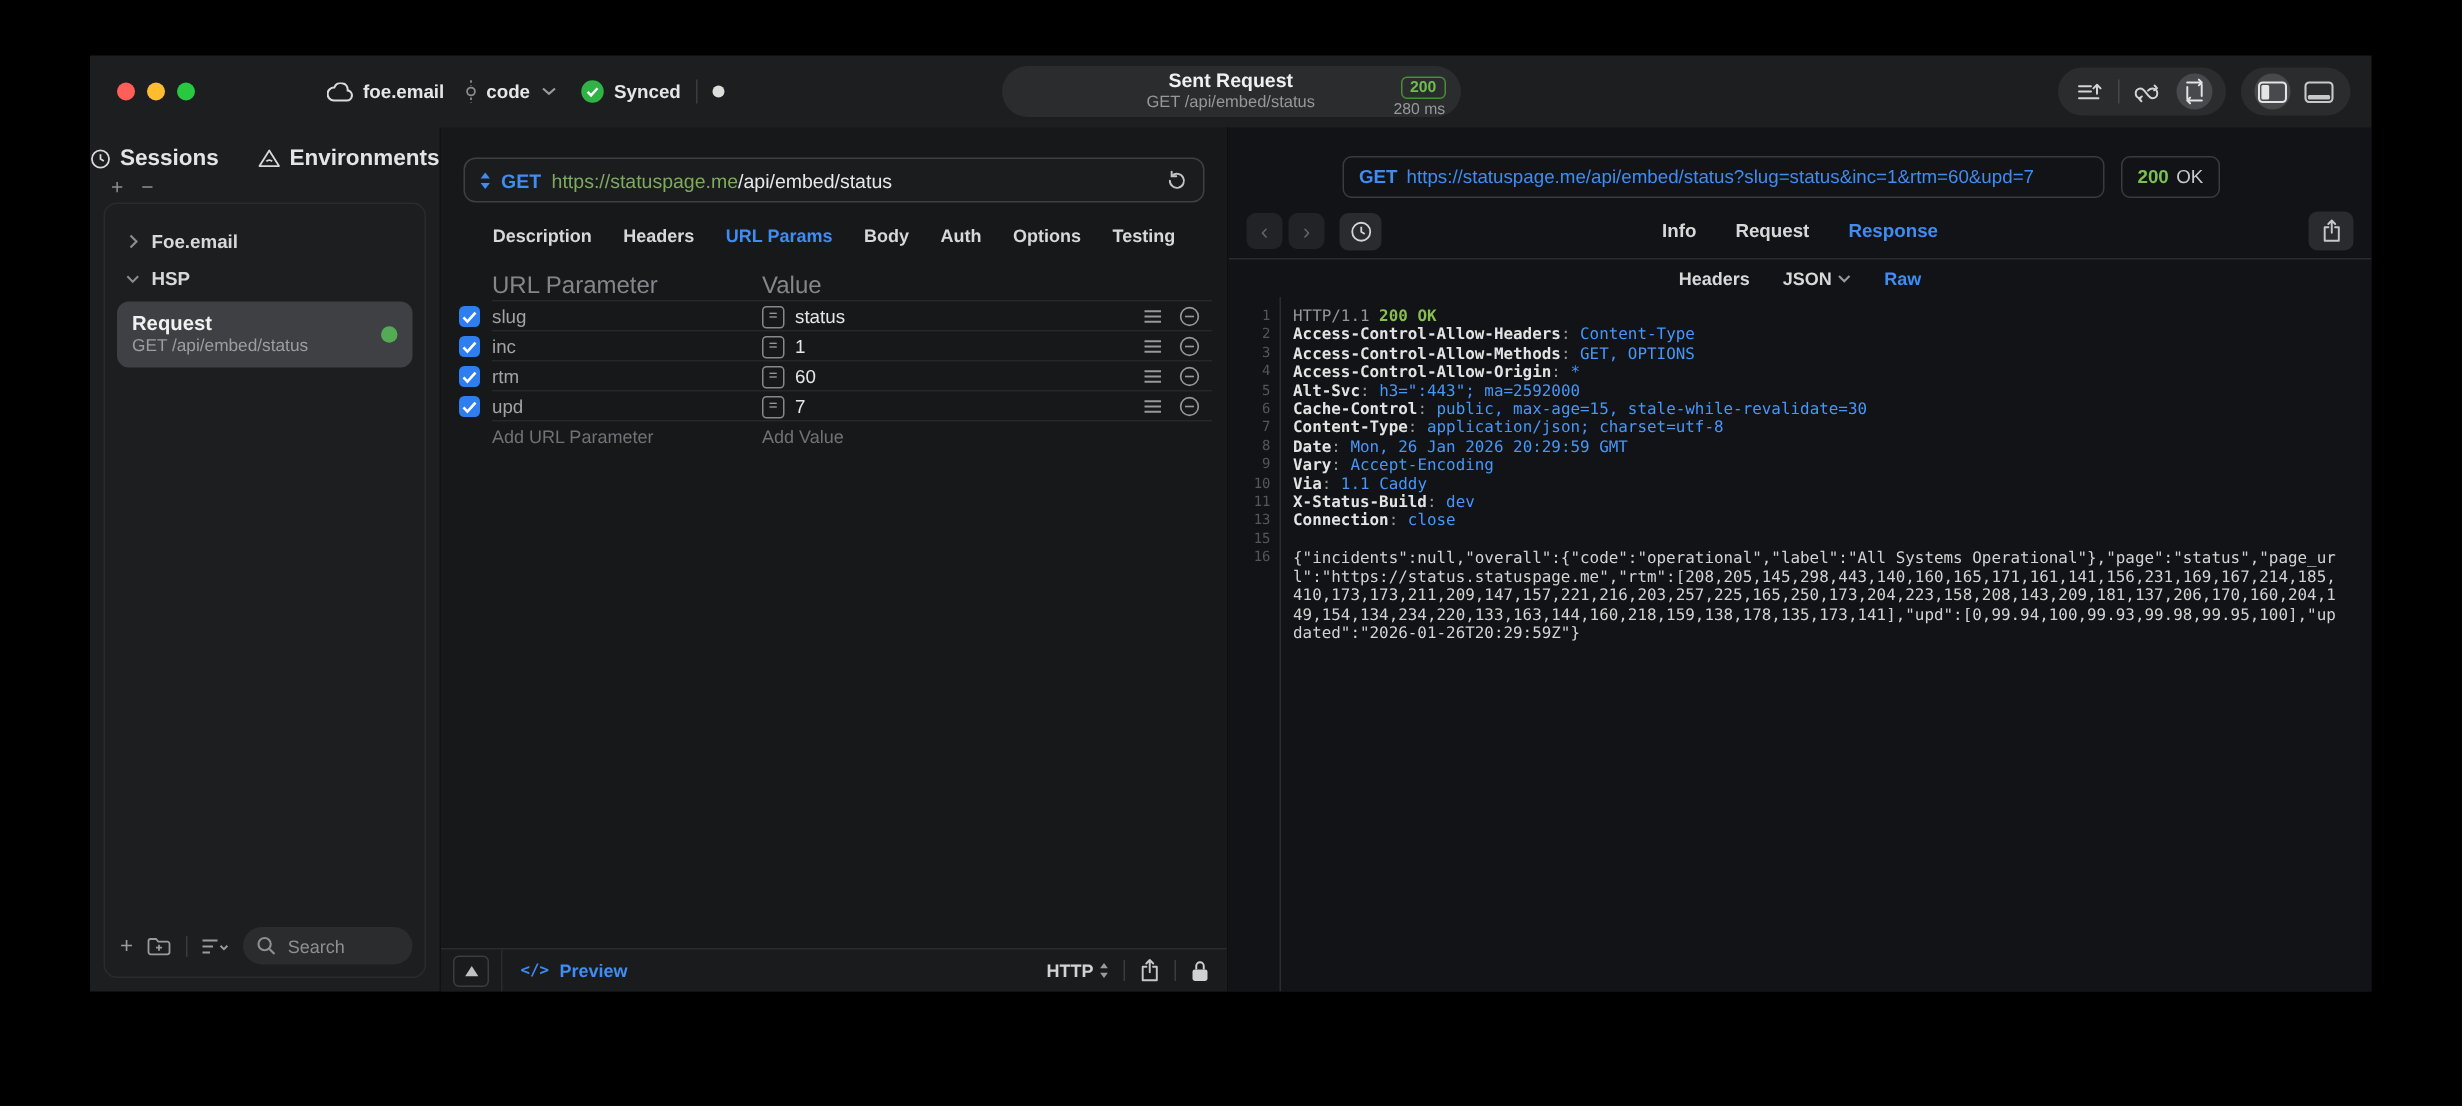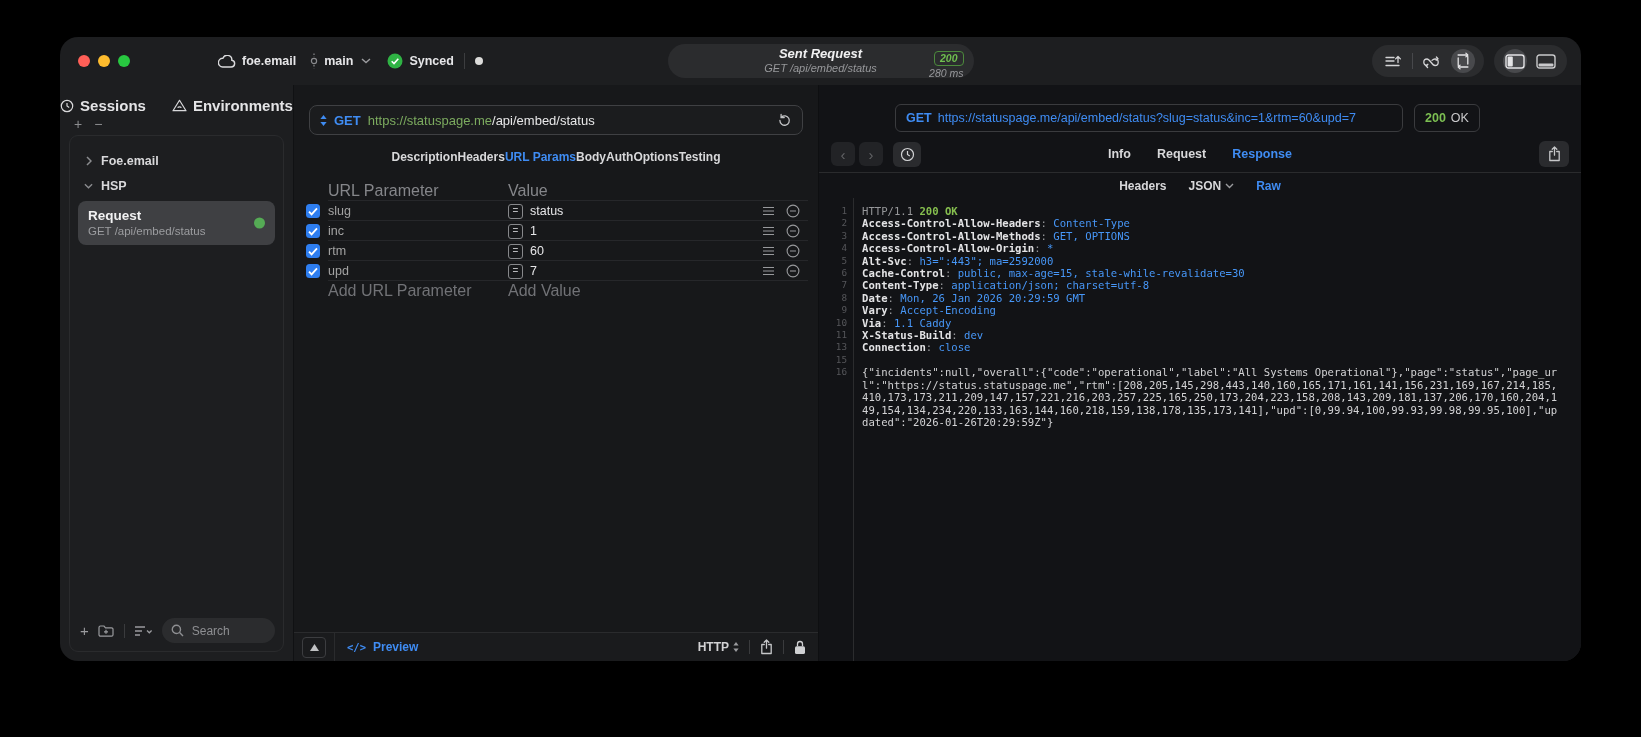--- a/index.html
+++ b/index.html
@@ -1,29 +1,29 @@
 <!DOCTYPE html>
 <html><head>
 <meta charset="utf-8">
 <style>
   html,body{margin:0;padding:0;background:#000;}
   .stage{position:relative;width:1641px;height:737px;background:#000;overflow:hidden;
          font-family:"Liberation Sans",sans-serif;-webkit-font-smoothing:antialiased;}
   .window{position:absolute;left:60px;top:37px;width:1521px;height:624px;background:#1d1e20;
-          border-radius:18px;overflow:hidden;box-shadow:0 18px 50px rgba(0,0,0,.7);}
+          border-radius:0;overflow:hidden;box-shadow:0 18px 50px rgba(0,0,0,.7);}
   
   .titlebar{position:relative;height:48px;display:flex;align-items:center;padding:0 14px;}
   .traffic{display:flex;gap:8px;margin-left:4px;}
   .tl{width:12px;height:12px;border-radius:50%;}
   .tl.r{background:#ff5f57}.tl.y{background:#febc2e}.tl.g{background:#28c840}
   .tb-item{display:flex;align-items:center;gap:6px;color:#e6e6e8;font-size:12.5px;font-weight:600;}
   .tb-sep{width:1px;height:16px;background:#3c3d3f;margin:0 10px;}
   .tb-dot{width:8px;height:8px;border-radius:50%;background:#dcdcda;}
   .title-pill{position:absolute;left:50%;top:7px;transform:translateX(-50%);width:306px;height:34px;
-              background:#2b2c2e;border-radius:17px;font-style:italic;}
+              background:#2b2c2e;border-radius:17px;}
   .title-center{position:absolute;left:0;right:0;top:2px;text-align:center;}
   .title-main{font-size:13px;font-weight:600;color:#f0f0f1;line-height:16px;}
   .title-sub{font-size:11px;color:#97989b;line-height:13px;}
   .title-status{position:absolute;right:10px;top:4px;text-align:right;}
   .badge-200{display:inline-block;border:1px solid #4c8a3c;border-radius:4px;color:#6fbf4f;
              font-size:10.5px;font-weight:600;padding:0 5px;line-height:13px;}
   .dur{font-size:10.5px;color:#97989b;line-height:13px;margin-top:1px;}
   .tb-right{position:absolute;right:14px;top:8px;display:flex;gap:10px;}
   .tb-group{background:#2b2c2e;border-radius:16px;height:32px;display:flex;align-items:center;padding:0 9px;gap:7px;}
   .tb-ic{display:flex;align-items:center;justify-content:center;width:24px;height:24px;border-radius:50%;}
@@ -52,34 +52,34 @@
   .search-pill input{background:transparent;border:none;outline:none;color:#d8d8da;font-size:12px;width:100%;
                      font-family:"Liberation Sans",sans-serif;}
   .search-pill input::placeholder{color:#8e8f92;}
   
   .reqpane{width:524px;flex:0 0 524px;background:#17181a;position:relative;border-right:1px solid #0e0f11;}
   .urlbar{margin:20px 15px 0 15px;height:28px;border:1px solid #3f4043;border-radius:8px;background:#1b1c1e;
           display:flex;align-items:center;padding:0 10px;gap:7px;font-size:13px;}
   .method{color:#3f8cf3;font-weight:700;}
   .uhost{color:#7cab5f;}
   .upath{color:#e8e8e9;}
-  .rtabs{display:flex;justify-content:center;margin-top:15px;text-align:right;}
+  .rtabs{display:flex;justify-content:center;gap:21px;margin-top:15px;text-align:right;}
   .rtab{font-size:12px;font-weight:600;color:#d8d8da;cursor:default;}
   .rtab.active{color:#3f8cf3;}
   .ptable{margin:17px 8px 0 6px;}
   .prow{display:grid;grid-template-columns:28px 158px 1fr 24px 24px;align-items:center;height:20px;position:relative;}
   .prow::after{content:"";position:absolute;left:28px;right:2px;bottom:0;height:1px;background:#26272a;}
   .prow.header::after{background:#26272a;}
   .phead{color:#85868a;font-size:16px;}
   .pname{font-size:12.5px;color:#a3a3a3;}
   .pval{display:flex;align-items:center;gap:7px;font-size:12.5px;color:#e6e6e8;padding-left:22px;}
   .eqbox{width:13px;height:13px;border:1px solid #87888b;border-radius:3px;color:#b8b9bb;font-size:10px;
          display:flex;align-items:center;justify-content:center;line-height:1;flex:0 0 13px;}
   .cb{width:14px;height:14px;border-radius:3.5px;background:#2e7ef0;display:flex;align-items:center;justify-content:center;margin-left:6px;}
-  .ghost{color:#717276;font-size:16px;}
+  .ghost{color:#717276;font-size:12px;}
   .prow.addrow::after{display:none;}
   .reqfooter{position:absolute;left:0;right:0;bottom:0;height:28px;background:#1a1b1d;border-top:1px solid #2a2b2d;
              display:flex;align-items:center;}
   .fseg{height:28px;display:flex;align-items:center;padding:0 8px;border-right:1px solid #2a2b2d;}
   .preview{display:flex;align-items:center;gap:7px;color:#3f8cf3;font-size:12px;font-weight:600;padding:0 12px;}
   .codeglyph{font-family:"DejaVu Sans Mono",monospace;font-size:10.5px;font-weight:700;}
   .reqfooter .right{margin-left:auto;display:flex;align-items:center;gap:10px;padding-right:12px;color:#d2d2d4;}
   .httpsel{display:flex;align-items:center;gap:4px;font-size:12px;color:#d2d2d4;font-weight:600;}
   .fdiv{width:1px;height:14px;background:#3a3b3d;}
   
@@ -139,21 +139,21 @@
         <span>foe.email</span>
       </div>
       <div class="tb-item" style="margin-left:14px;">
         <span>
           <svg width="8" height="16" viewBox="0 0 8 16">
               <line x1="4" y1="0.5" x2="4" y2="4" stroke="#8a8b8e" stroke-width="1.2" stroke-dasharray="1.6 1.6"></line>
               <circle cx="4" cy="8" r="2.6" fill="none" stroke="#8a8b8e" stroke-width="1.2"></circle>
               <line x1="4" y1="12" x2="4" y2="15.5" stroke="#8a8b8e" stroke-width="1.2" stroke-dasharray="1.6 1.6"></line>
             </svg>
         </span>
-        <span>main</span>
+        <span>code</span>
         <span style="margin-left:2px;">
           <svg width="10" height="6" viewBox="0 0 10 6">
               <path d="M1 1l4 3.6L9 1" stroke="#9a9b9e" stroke-width="1.4" fill="none"></path>
             </svg>
         </span>
       </div>
       <div class="tb-item" style="margin-left:16px;">
         <span>
           <svg width="16" height="16" viewBox="0 0 16 16">
               <circle cx="8" cy="8" r="7.5" fill="#2fb344"></circle>

